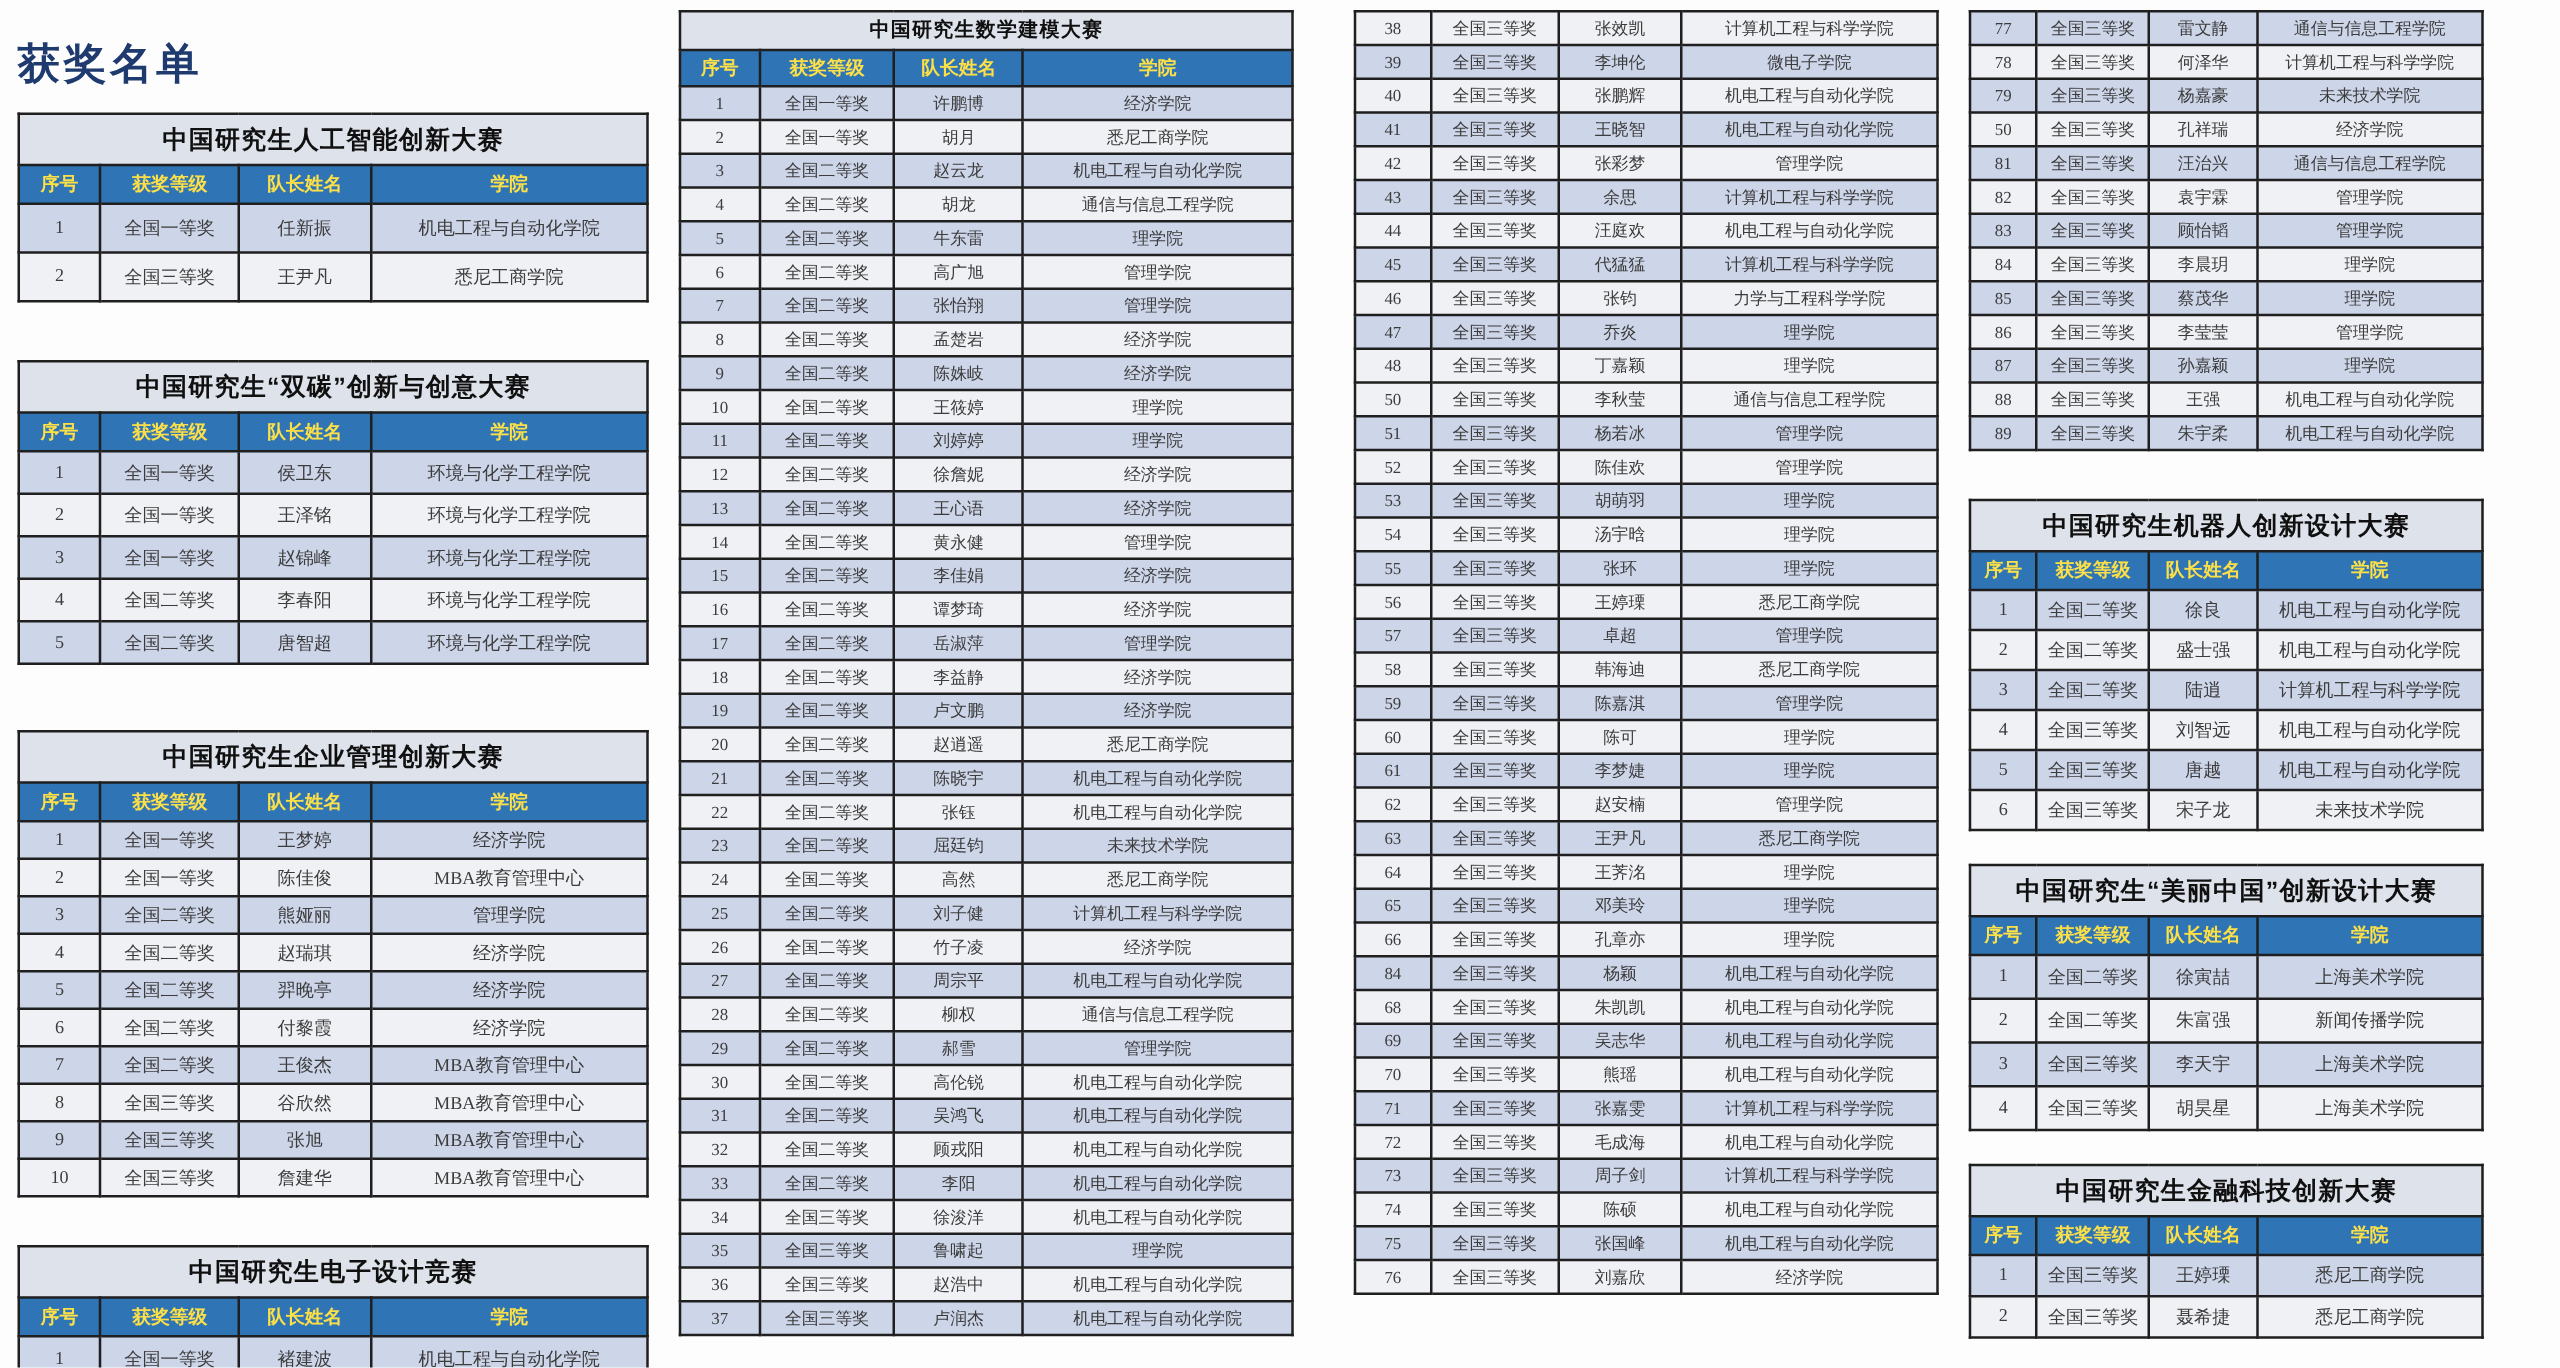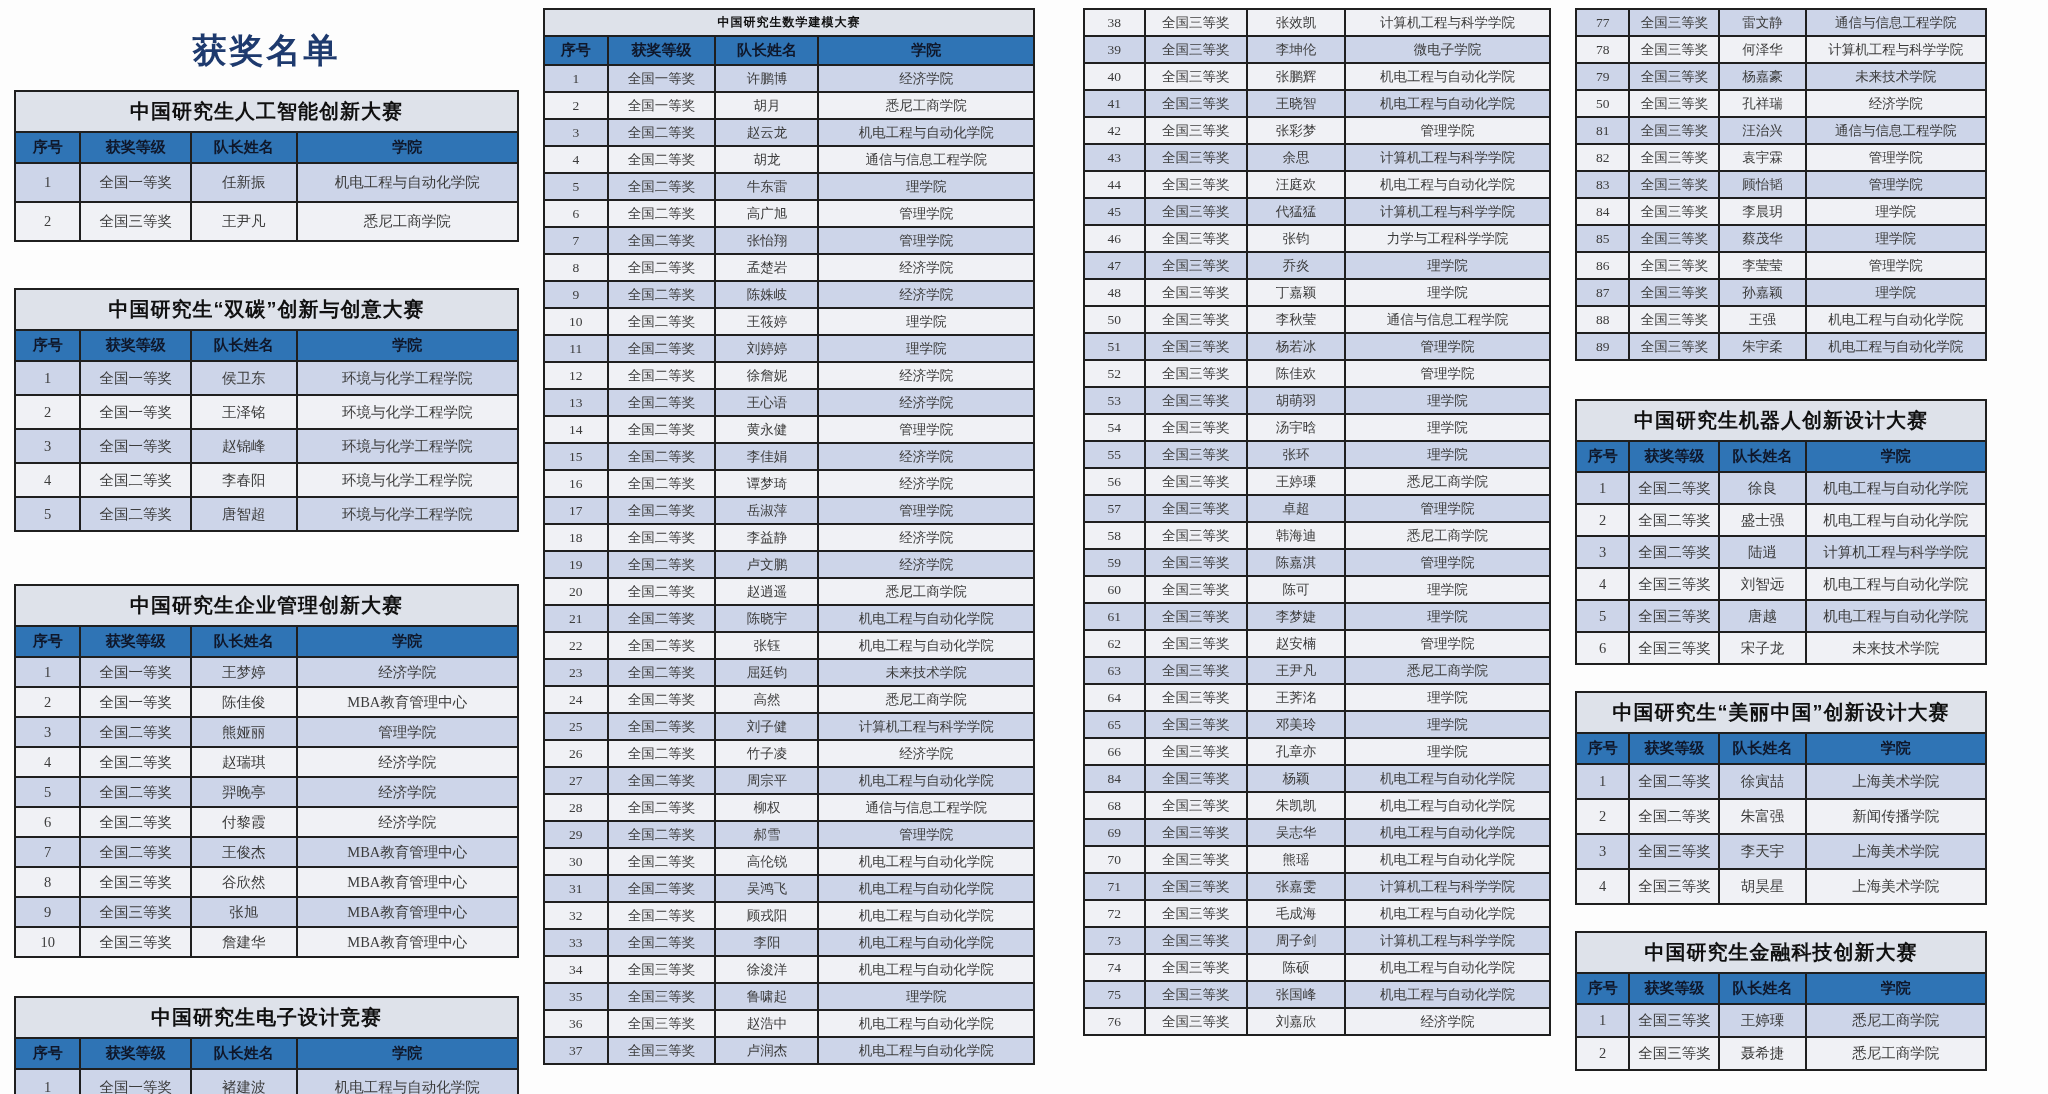--- a/index.html
+++ b/index.html
@@ -21,62 +21,62 @@
     padding:8px 14px 8px 14px;
     font-family:"Liberation Sans",sans-serif;
   }
   .col{display:flex;flex-direction:column;}
   .col-1{width:505px;}
   .col-2{width:492px;}
   .col-3{width:492px;padding-left:24px;}
   .col-4{width:412px;}
 
   .page-title{
-    text-align:center;
+    text-align:left;
     font-size:34px;
     font-weight:bold;
     letter-spacing:3px;
     color:var(--page-title);
     margin:20px 0 16px 0;
   }
 
   table.tbl{width:100%;border-collapse:collapse;table-layout:fixed;}
   .tbl th,.tbl td{border:2px solid var(--border);text-align:center;vertical-align:middle;}
   .tbl .title-row th{
     background:var(--title-bg);
     color:#101010;
     font-weight:bold;
     font-size:20px;
     padding:6px 0;
     letter-spacing:1px;
   }
   .tbl .header-row th{
     background:var(--header-bg);
-    color:#0f172a;
+    color:#fde047;
     font-weight:bold;
     font-size:15px;
     padding:5px 4px;
   }
   .tbl td{
     font-family:"Liberation Serif","DejaVu Serif",serif;
     color:var(--cell-text);
     background:var(--row-base);
     font-size:14.5px;
   }
   .tbl tr.odd td{background:var(--row-alt);}
 
   col.c1{width:13%;} col.c2{width:22%;} col.c3{width:21%;} col.c4{width:44%;}
 
   
   .t-ai td{padding:9px 4px;}
   .t-st td{padding:6.5px 4px;}
   .t-qy td{padding:4.5px 4px;}
   .t-dz td{padding:8px 4px;}
   .t-math td{padding:3.5px 3px;font-size:13.5px;}
-  .t-math .title-row th{font-size:12px;padding:4px;}
+  .t-math .title-row th{font-size:16px;padding:4px;}
   .t-math .header-row th{padding:4px;}
   .t-rb td{padding:5.5px 4px;}
   .t-ml td{padding:7px 4px;}
   .t-ft td{padding:6px 4px;}
 
   .gap-a{margin-bottom:46px;}
   .gap-b{margin-bottom:52px;}
   .gap-c{margin-bottom:38px;}
   .gap-d{margin-bottom:26px;}
 </style>

